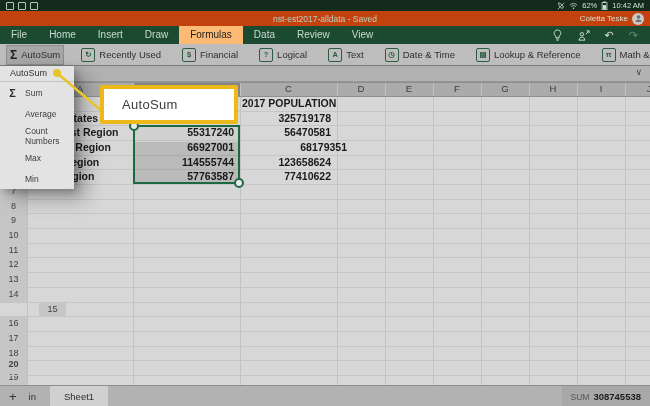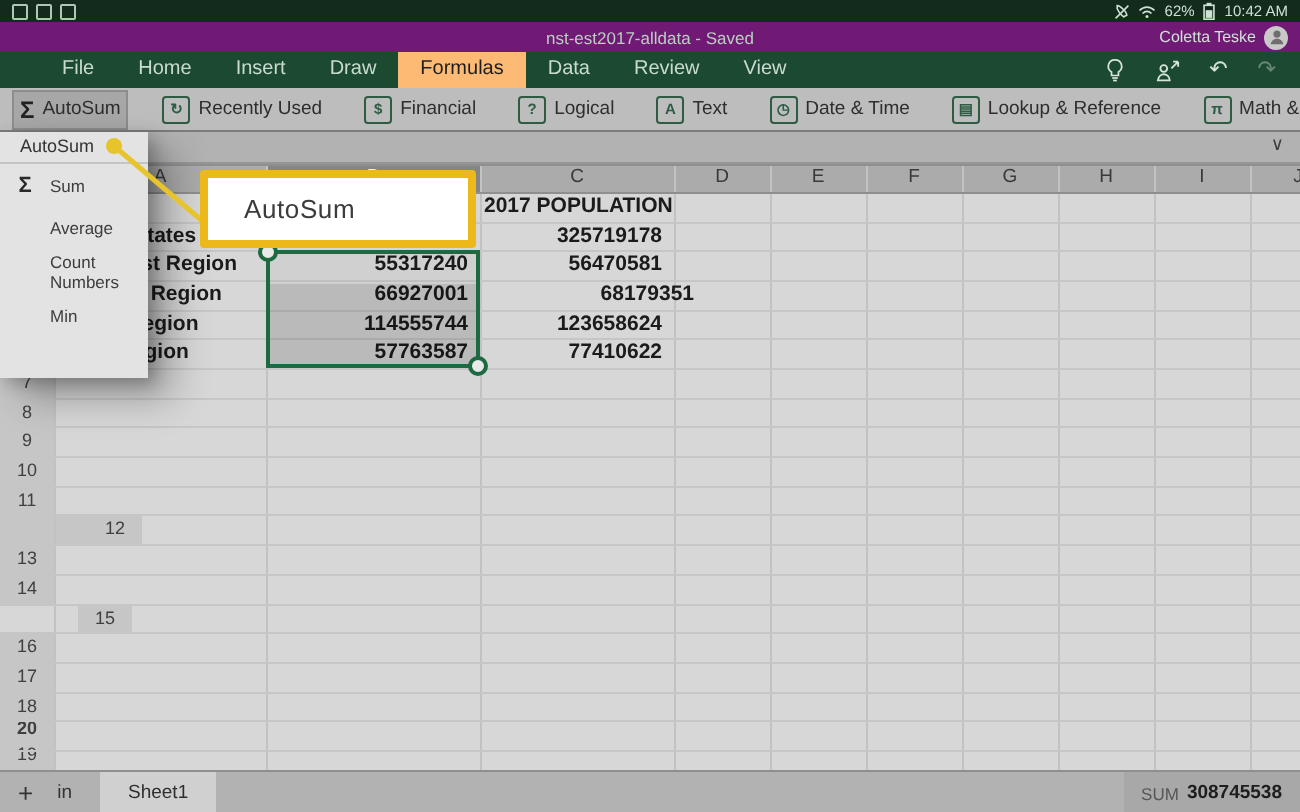--- a/index.html
+++ b/index.html
@@ -9,27 +9,27 @@
 
   
   #status-bar{height:11px;background:#122b1d;display:flex;align-items:center;
     justify-content:space-between;padding:0 6px;color:#cfe0d5;font-size:7.5px;}
   .sb-left{display:flex;gap:4px;align-items:center;}
   .sb-sq{width:6px;height:6px;border:1px solid rgba(220,235,225,.8);border-radius:1px;}
   .sb-right{display:flex;gap:4px;align-items:center;}
   .sb-right svg{display:block;}
 
   
-  #title-bar{height:15px;background:#701a75;display:flex;align-items:center;position:relative;}
+  #title-bar{height:15px;background:#c2410c;display:flex;align-items:center;position:relative;}
   #doc-title{position:absolute;left:0;right:0;text-align:center;color:#b9cfc1;font-size:8.5px;}
   #user-area{position:absolute;right:6px;display:flex;align-items:center;gap:4px;color:#cfe0d5;font-size:8px;}
   #avatar{width:12px;height:12px;border-radius:50%;background:#c9c9c9;display:flex;align-items:center;justify-content:center;}
 
   
-  #tab-bar{height:18px;background:#1c4a30;display:flex;align-items:stretch;padding-left:20px;}
+  #tab-bar{height:18px;background:#1c4a30;display:flex;align-items:stretch;padding-left:0;}
   .tab{padding:0 11px;line-height:18px;font-size:10px;color:#c9dbd0;cursor:default;}
   .tab.sel{background:#fdba74;color:#1e1e1e;}
   #tab-icons{margin-left:auto;display:flex;align-items:center;gap:15px;padding-right:12px;color:#d6e4da;}
   #tab-icons .tgl{font-size:11px;line-height:11px;}
   #tab-icons .dim{opacity:.4;}
 
   
   #ribbon{height:21px;background:#bdbdbd;border-bottom:1px solid #7c7c7c;display:flex;
     align-items:center;padding:0 6px;gap:13px;font-size:9.5px;color:#2e2e2e;white-space:nowrap;}
   .rbtn{display:flex;align-items:center;gap:4px;padding:2px 3px;border:1px solid transparent;}
@@ -212,21 +212,21 @@
       <div class="row-header" style="top: 28.68px; height: 14.68px; line-height: 14.68px;">2</div>
       <div class="row-header" style="top: 43.36px; height: 14.68px; line-height: 14.68px;">3</div>
       <div class="row-header" style="top: 58.04px; height: 14.68px; line-height: 14.68px;">4</div>
       <div class="row-header" style="top: 72.72px; height: 14.68px; line-height: 14.68px;">5</div>
       <div class="row-header" style="top: 87.4px; height: 14.68px; line-height: 14.68px;">6</div>
       <div class="row-header" style="top: 102.08px; height: 14.68px; line-height: 14.68px;">7</div>
       <div class="row-header" style="top: 116.76px; height: 14.68px; line-height: 14.68px;">8</div>
       <div class="row-header" style="top: 131.44px; height: 14.68px; line-height: 14.68px;">9</div>
       <div class="row-header" style="top: 146.12px; height: 14.68px; line-height: 14.68px;">10</div>
       <div class="row-header" style="top: 160.8px; height: 14.68px; line-height: 14.68px;">11</div>
-      <div class="row-header" style="top: 175.48px; height: 14.68px; line-height: 14.68px; padding-left: 44px;">12</div>
+      <div class="row-header" style="top: 175.48px; height: 14.68px; line-height: 14.68px;">12</div>
       <div class="row-header" style="top: 190.16px; height: 14.68px; line-height: 14.68px;">13</div>
       <div class="row-header" style="top: 204.84px; height: 14.68px; line-height: 14.68px;">14</div>
       <div class="row-header" style="top: 219.52px; height: 14.68px; line-height: 14.68px; margin-left: 39px;">15</div>
       <div class="row-header" style="top: 234.2px; height: 14.68px; line-height: 14.68px;">16</div>
       <div class="row-header" style="top: 248.88px; height: 14.68px; line-height: 14.68px;">17</div>
       <div class="row-header" style="top: 263.56px; height: 14.68px; line-height: 14.68px;">18</div>
       <div class="row-header" style="top: 288px; height: 14.68px; line-height: 14.68px;">19</div>
       <div class="row-header" style="top: 275px; height: 14.68px; line-height: 14.68px; font-weight: bold;">20</div>
       <div class="vline" style="left: 27px; top: 0px; height: 303px;"></div>
       <div class="vline" style="left: 133px; top: 0px; height: 303px;"></div>
@@ -303,20 +303,24 @@
       <div class="menu-item">
         <span class="mi-icon"></span>
         <span>Average</span>
       </div>
       <div class="menu-item">
         <span class="mi-icon"></span>
         <span>Count Numbers</span>
       </div>
       <div class="menu-item">
         <span class="mi-icon"></span>
+        <span>Max</span>
+      </div>
+      <div class="menu-item">
+        <span class="mi-icon"></span>
         <span>Min</span>
       </div>
     </div>
 
   <svg id="callout-svg">
     <line x1="57" y1="73" x2="103" y2="112" stroke="#e8c42c" stroke-width="2.5"></line>
     <circle cx="57" cy="73" r="4" fill="#e8c42c"></circle>
   </svg>
   <div id="callout-box">
     <span>AutoSum</span>

